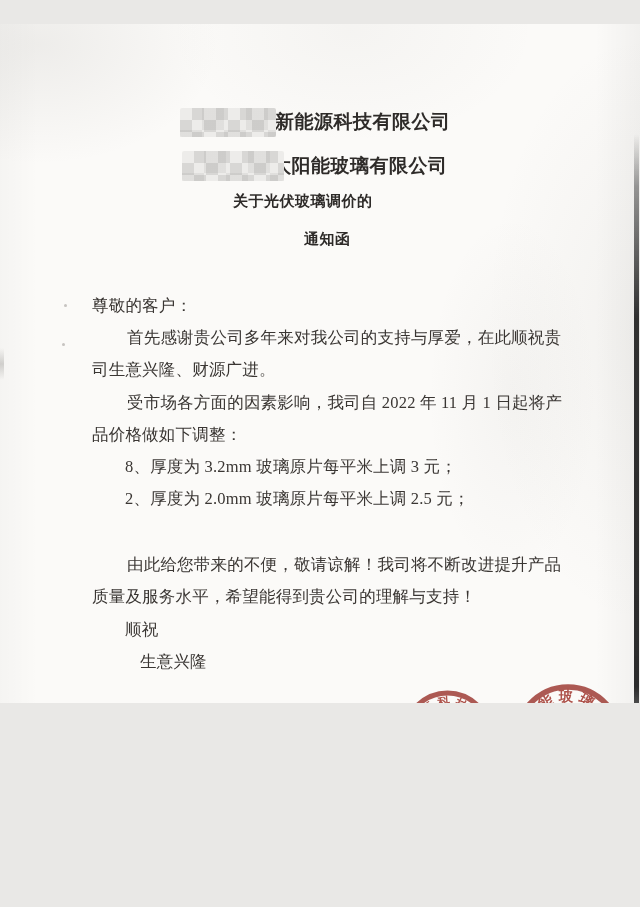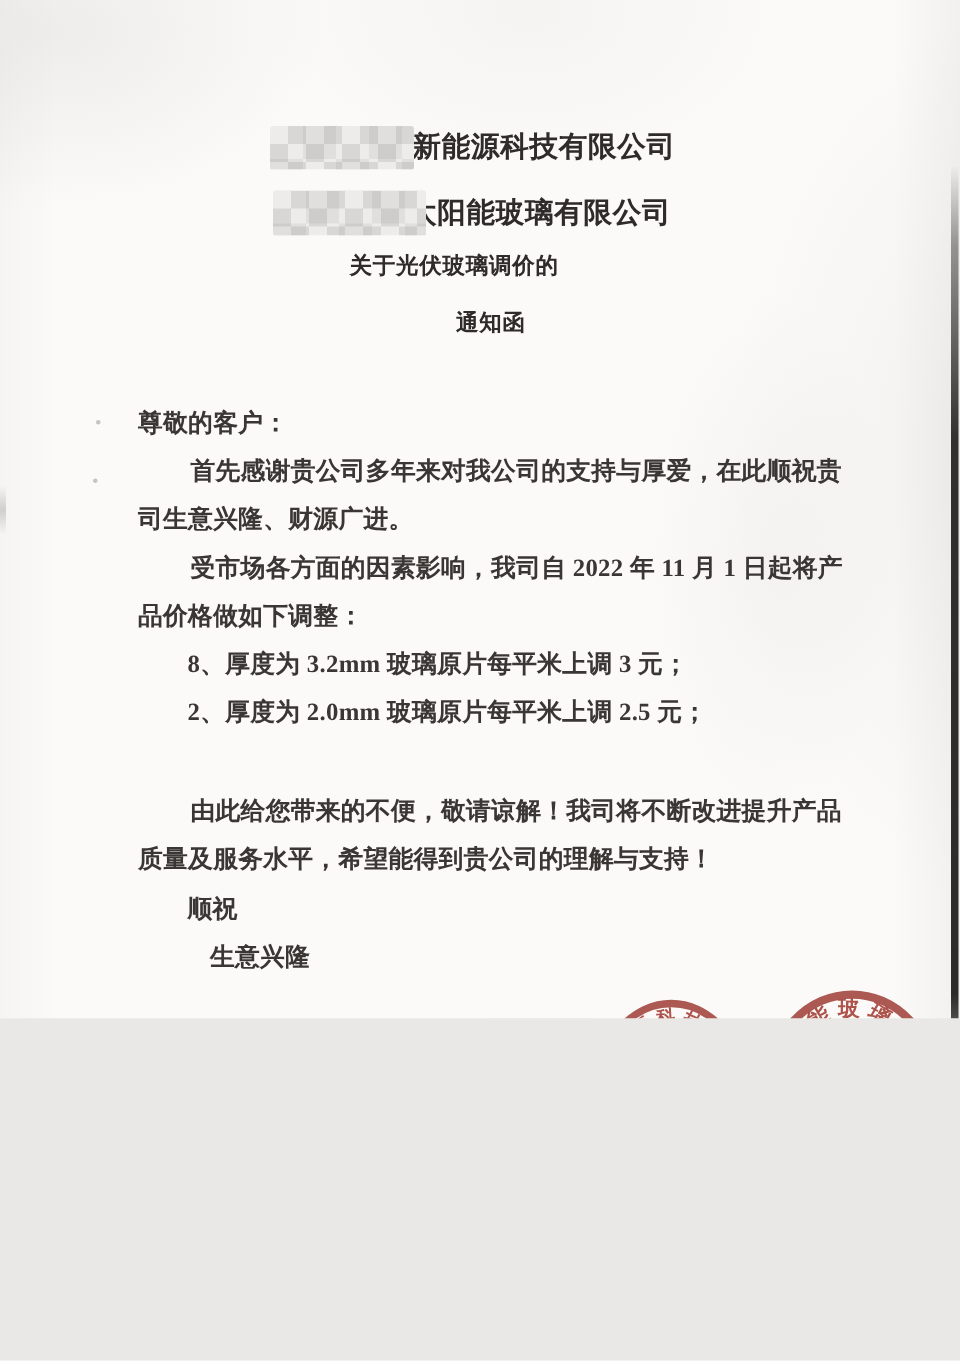--- a/index.html
+++ b/index.html
@@ -7,22 +7,23 @@
     position:relative;width:640px;height:679px;overflow:hidden;
     background-color:#fbfaf8;
     background-image:
       radial-gradient(ellipse 300px 200px at 6% 3%, rgba(120,118,112,.10), transparent 60%),
       radial-gradient(ellipse 220px 420px at 100% 45%, rgba(130,128,122,.07), transparent 70%),
       radial-gradient(ellipse 260px 160px at 55% 1%, rgba(130,128,122,.05), transparent 70%),
       radial-gradient(ellipse 120px 260px at 80% 55%, rgba(120,118,112,.05), transparent 70%),
       linear-gradient(to right, rgba(0,0,0,0.025), transparent 6%, transparent 93%, rgba(0,0,0,0.04));
     font-family:"Liberation Serif", serif;
     color:#35322f;
+    margin-top:24px;
   }
-  .abs{position:absolute;white-space:nowrap;font-weight:bold;}
+  .abs{position:absolute;white-space:nowrap;}
   
   .company{font-family:"Liberation Sans", sans-serif;font-weight:700;font-size:19px;letter-spacing:0.5px;color:#2e2b29;z-index:2;}
   .doc-title{font-family:"Liberation Sans", sans-serif;font-weight:700;font-size:15px;letter-spacing:0.5px;color:#2e2b29;z-index:2;}
   
   .bline{font-size:16.5px;line-height:22px;letter-spacing:0.2px;color:#3a3633;z-index:2;}
   
   .sigline{font-weight:700;font-size:18.5px;color:#2e2c2a;z-index:2;}
   
   .mosaic{position:absolute;z-index:6;border-radius:2px;filter:blur(.3px);}
   .mosaic::after{content:"";position:absolute;inset:0;

